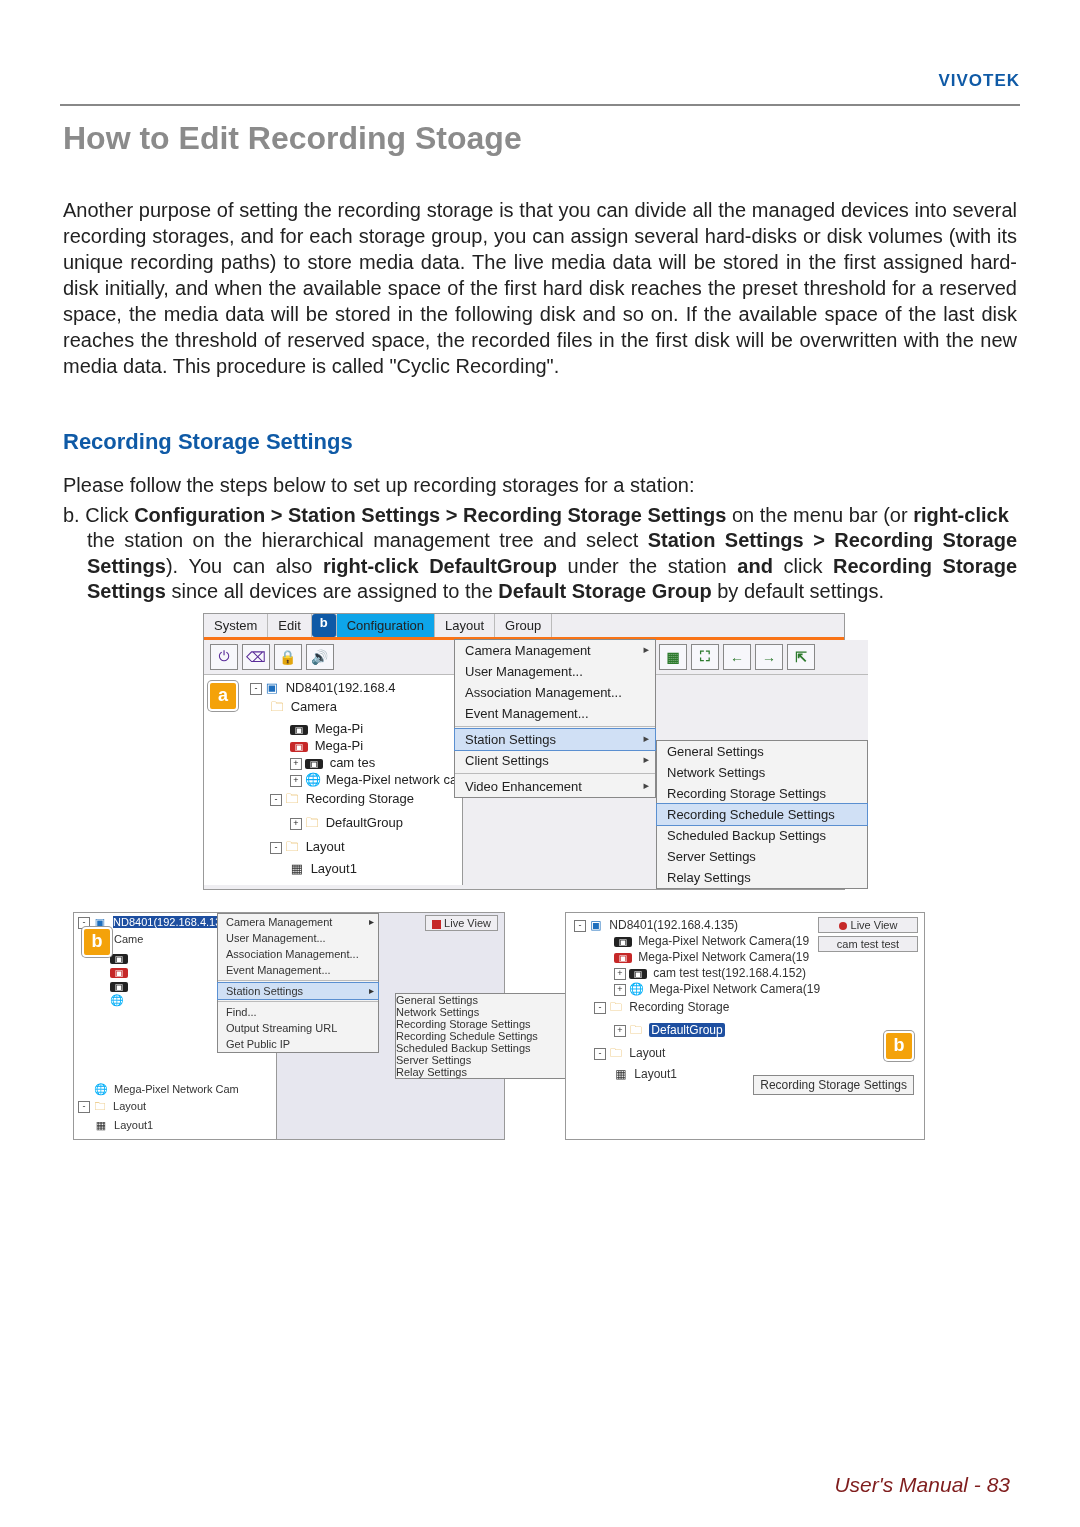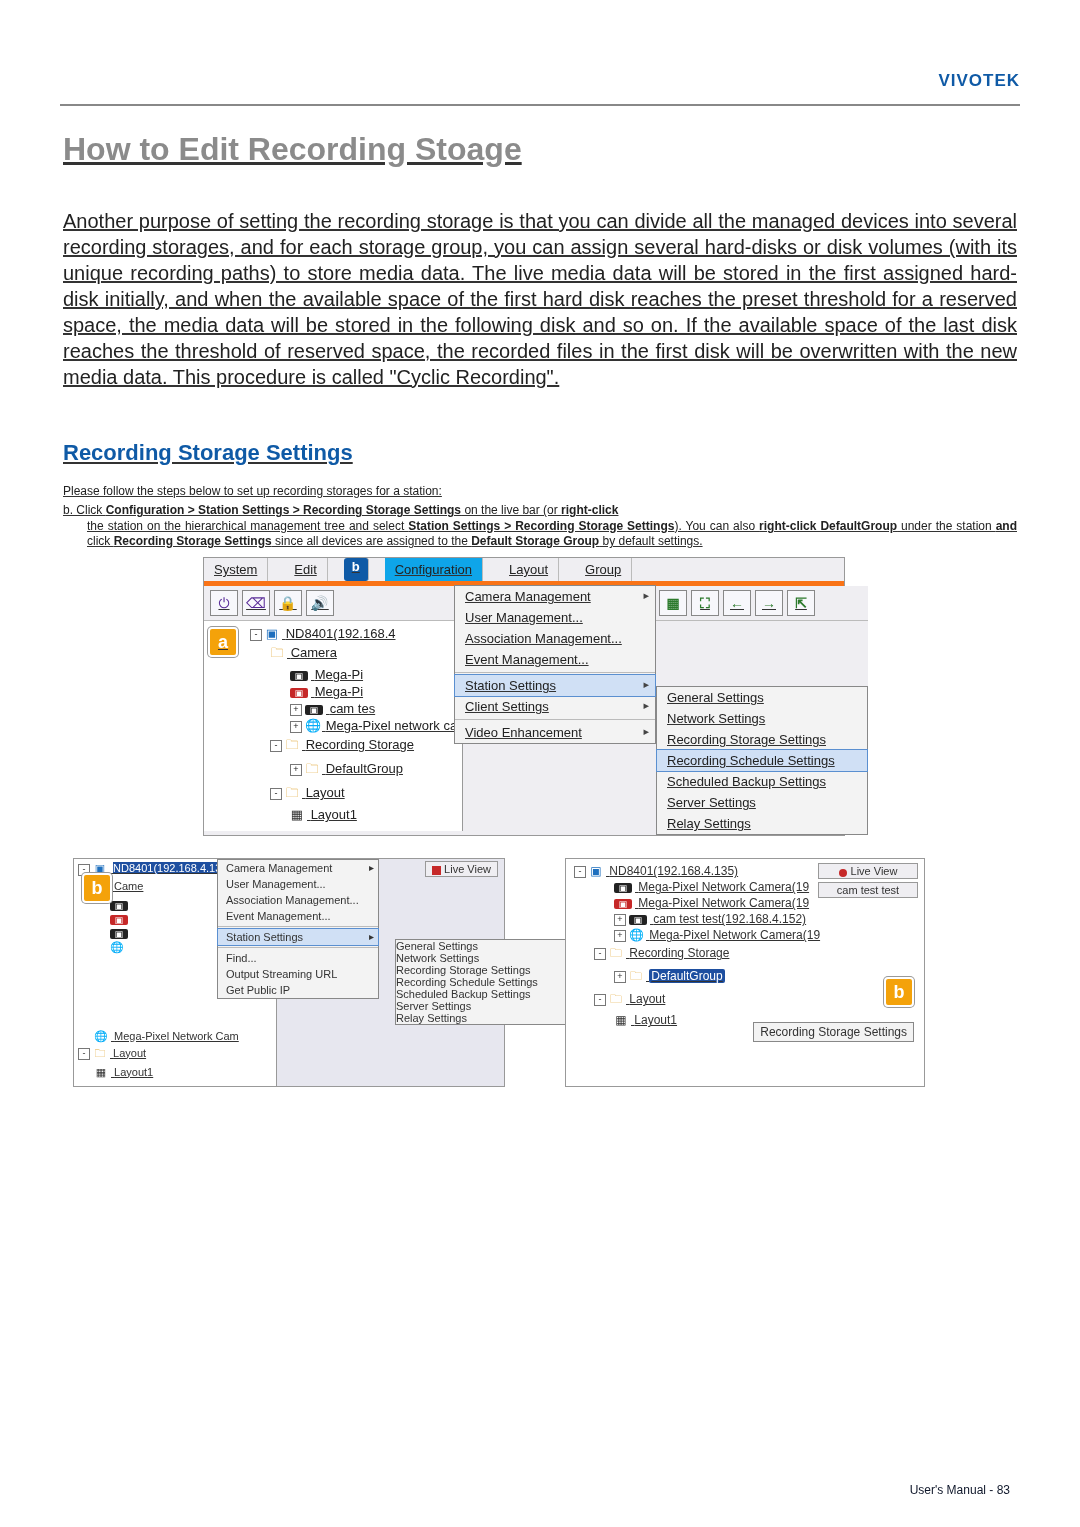--- a/index.html
+++ b/index.html
@@ -29,24 +29,23 @@
   .hr {
     position: absolute;
     top: 88px;
     left: 60px;
     right: 60px;
     height: 2px;
     background: #888;
   }
   .content {
     position: absolute;
-    top: 115px;
+    top: 104px;
     left: 63px;
     right: 63px;
-    text-decoration: underline;
   }
   h1.title {
     font-size: 32px;
     font-weight: bold;
     color: #8b8b8b;
     margin: 0 0 40px 0;
   }
   p.body {
     font-size: 20px;
     color: #222;
@@ -54,21 +53,21 @@
     line-height: 1.3;
     text-align: justify;
   }
   h2.subhead {
     font-size: 22px;
     color: #0f5aa6;
     font-weight: bold;
     margin: 50px 0 18px 0;
   }
   .steps {
-    font-size: 12px;
+    font-size: 20px;
     color: #222;
     line-height: 1.28;
     text-align: justify;
   }
   .steps .row { margin-bottom: 4px; }
   .steps .indent { margin-left: 24px; }
   .bold { font-weight: bold; }
   
   .shot-area {
     margin-top: 8px;
@@ -78,22 +77,21 @@
     margin: 6px 0 22px 140px;
     border: 1px solid #999;
     background: #efeef2;
     font-size: 13px;
     color: #222;
   }
   .menubar {
     display: flex;
     align-items: stretch;
     background: #efeef2;
-    border-bottom: 5px solid #f97316;
-    gap: 16px;
+    border-bottom: 3px solid #f97316;
   }
   .menubar .mitem {
     padding: 4px 10px;
     border-right: 1px solid #bbb;
   }
   .menubar .mitem.badge-b {
     background: #0f5aa6;
     color: #fff;
     font-weight: bold;
     padding: 1px 8px;
@@ -277,42 +275,43 @@
     min-width: 86px;
   }
   .shot3 .btn .dot-r { display:inline-block;width:8px;height:8px;background:#c62828;border-radius:50%;margin-right:4px;vertical-align:middle; }
   .badge-abs {
     position: absolute;
   }
   .footer {
     position: absolute;
     bottom: 46px;
     right: 70px;
-    color: #0f172a;
-    font-size: 12px;
+    font-style: italic;
+    color: #7f1d1d;
+    font-size: 21px;
   }
 </style>
 </head>
 <body>
 
 <div class="page">
   <div class="header-band">VIVOTEK</div>
   <div class="hr"></div>
 
   <div class="content">
     <h1 class="title">How to Edit Recording Stoage</h1>
 
     <p class="body">Another purpose of setting the recording storage is that you can divide all the managed devices into several recording storages, and for each storage group, you can assign several hard-disks or disk volumes (with its unique recording paths) to store media data. The live media data will be stored in the first assigned hard-disk initially, and when the available space of the first hard disk reaches the preset threshold for a reserved space, the media data will be stored in the following disk and so on. If the available space of the last disk reaches the threshold of reserved space, the recorded files in the first disk will be overwritten with the new media data. This procedure is called "Cyclic Recording".</p>
 
     <h2 class="subhead">Recording Storage Settings</h2>
 
     <div class="steps">
       <div class="row">Please follow the steps below to set up recording storages for a station:</div>
       <div class="row">
-        <span>b. Click </span><span class="bold">Configuration &gt; Station Settings &gt; Recording Storage Settings</span><span> on the live bar (or </span><span class="bold">right-click</span>
+        <span>b. Click </span><span class="bold">Configuration &gt; Station Settings &gt; Recording Storage Settings</span><span> on the menu bar (or </span><span class="bold">right-click</span>
         <div class="indent">
           <span> the station on the hierarchical management tree and select </span><span class="bold">Station Settings &gt; Recording Storage Settings</span><span>). You can also </span><span class="bold">right-click DefaultGroup</span><span> under the station </span><span class="bold">and</span><span> click </span><span class="bold">Recording Storage Settings</span><span> since all devices are assigned to the </span><span class="bold">Default Storage Group</span><span> by default settings.</span>
         </div>
       </div>
     </div>
 
     <div class="shot-area">
       <div class="shot1">
         <div class="menubar">
           <span class="mitem">System</span>

